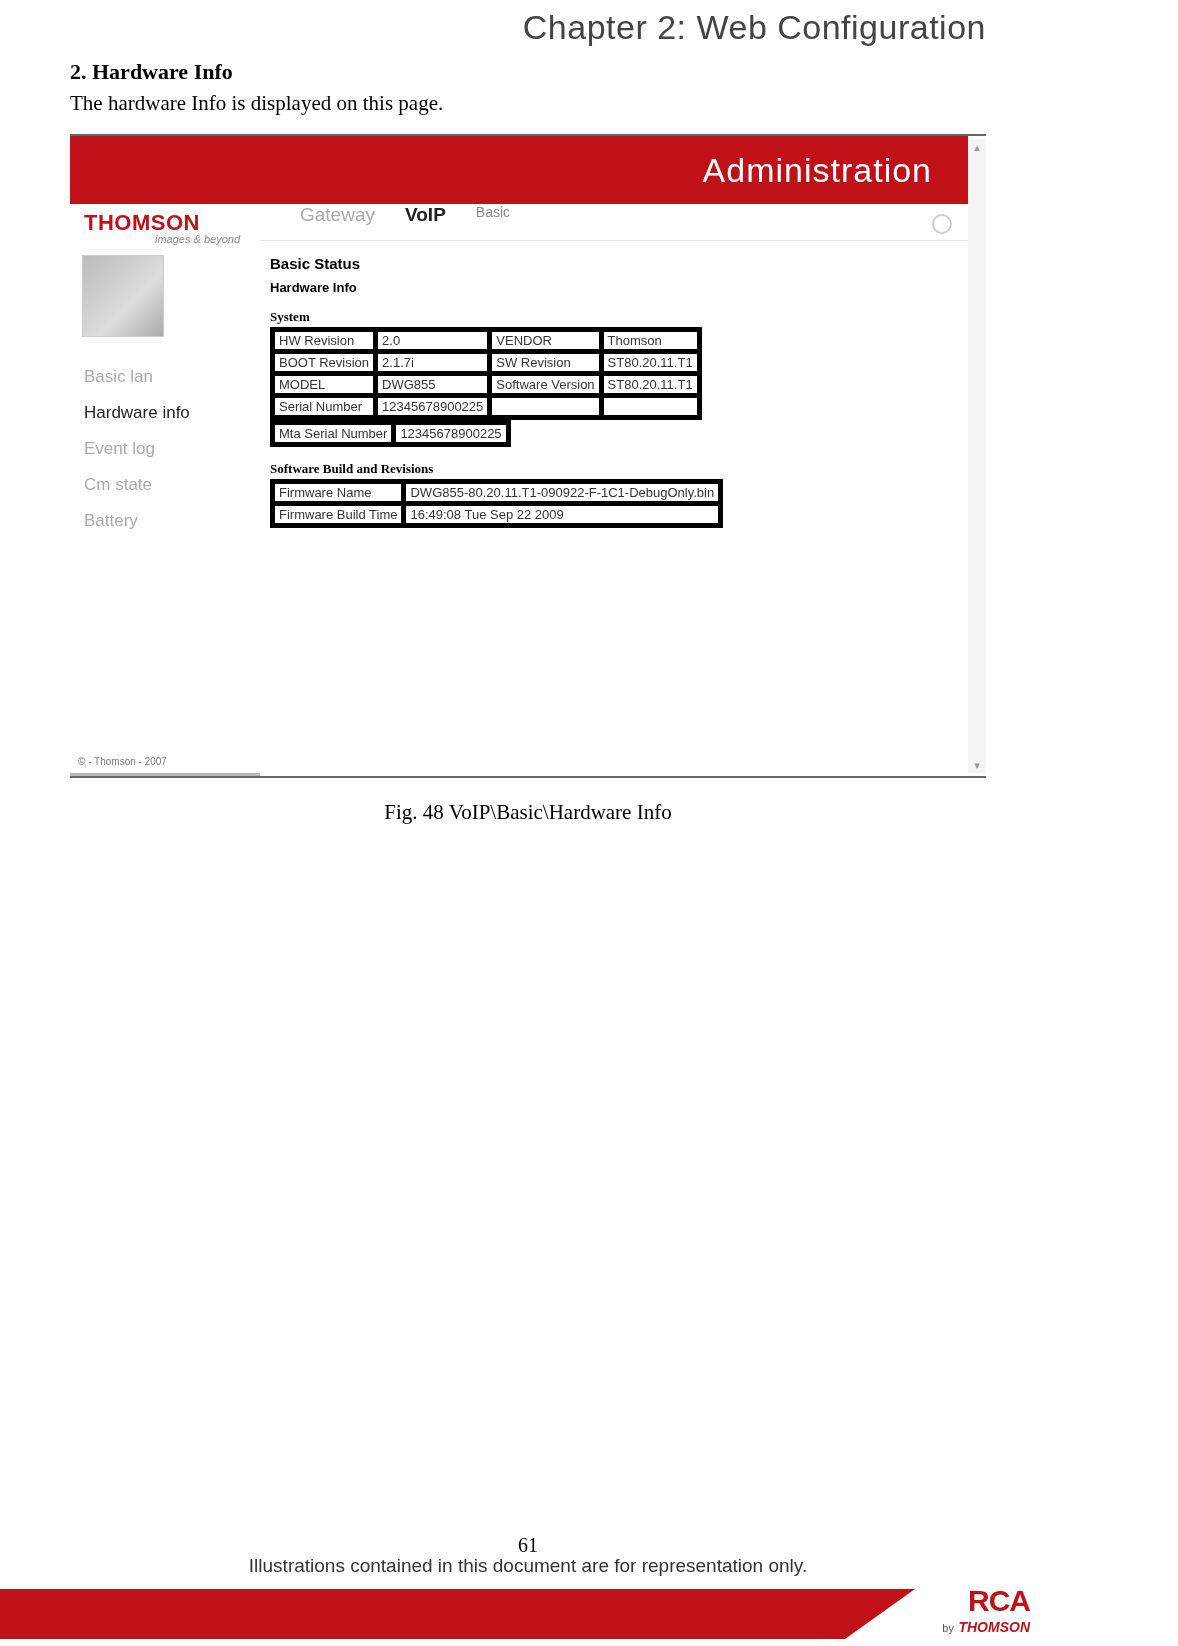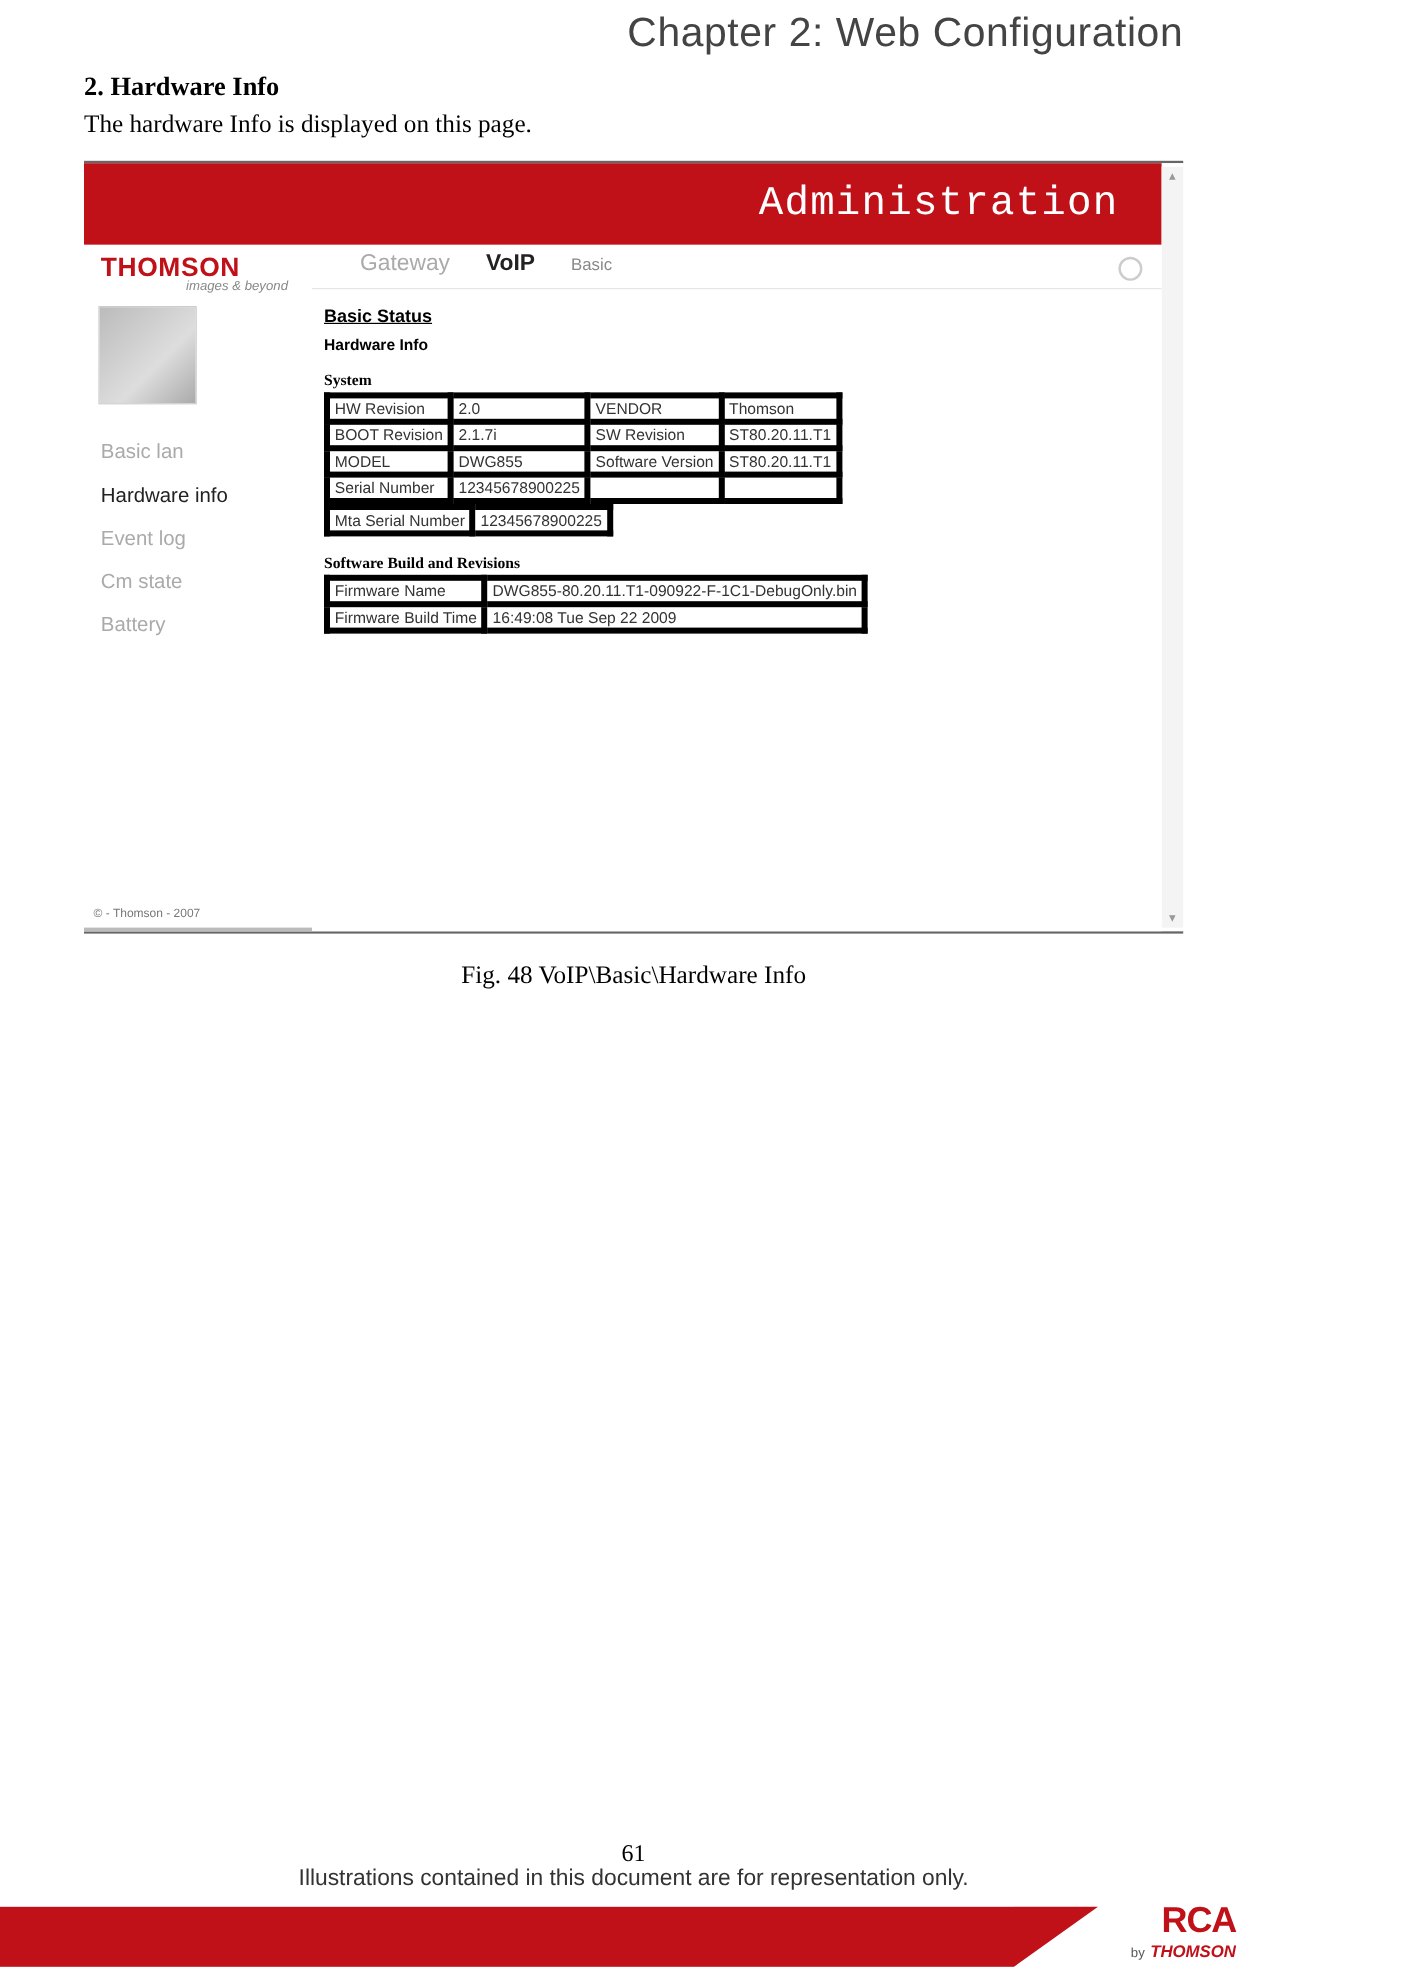--- a/index.html
+++ b/index.html
@@ -78,21 +78,21 @@
   .banner{
     height:68px;
     background:#c01018;
     display:flex;
     justify-content:flex-end;
     align-items:center;
     padding-right:36px;
     margin-right:18px; 
   }
   .banner-title{
-    font-family:Liberation Mono, monospace;
+    font-family:Liberation Sans, sans-serif;
     font-size:34px;
     color:#fff;
     font-weight:300;
     letter-spacing:1px;
   }
   
   .leftcol{
     position:absolute;
     left:0;top:68px;bottom:0;
     width:190px;
@@ -139,21 +139,21 @@
 
   
   .main{
     position:absolute;
     left:190px;right:18px;top:68px;bottom:0;
     background:#fff;
   }
   .tabs{
     height:36px;
     display:flex;
-    align-items:center;
+    align-items:flex-start;
     gap:30px;
     padding-left:40px;
     border-bottom:1px solid #e6e6e6;
     font-family:Arial,sans-serif;
   }
   .tab{
     font-size:19px;color:#aaa;cursor:pointer;
     padding-bottom:4px;
   }
   .tab.active{color:#222;font-weight:bold;}
@@ -165,21 +165,20 @@
     width:16px;height:16px;border:2px solid #ccc;border-radius:50%;
     cursor:pointer;
   }
   .content{
     padding:10px 10px 10px 10px;
   }
   .h2{
     font-weight:bold;font-size:15px;color:#000;
     margin:4px 0 8px 0;
     font-family:Arial,sans-serif;
-    text-decoration:underline;
   }
   .h3{
     font-weight:bold;font-size:13px;color:#000;
     margin:6px 0 10px 0;
     font-family:Arial,sans-serif;
   }
   .tblhead{
     font-weight:bold;font-size:13px;color:#000;
     margin:14px 0 2px 0;
     font-family:Liberation Serif, serif;

